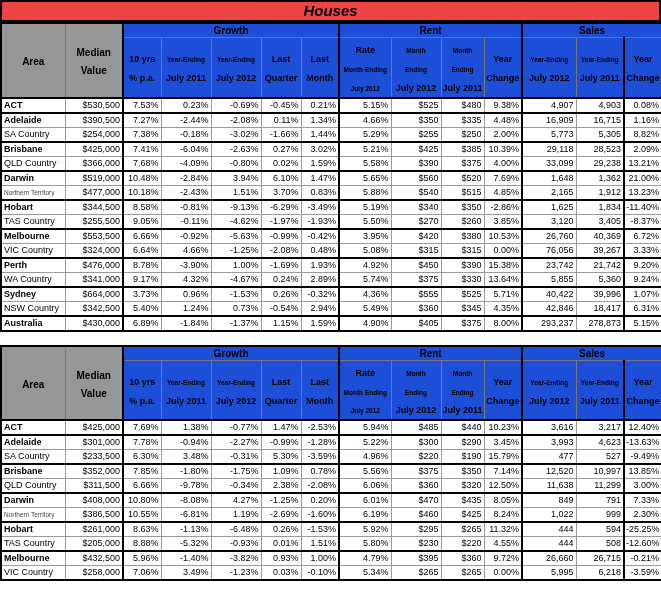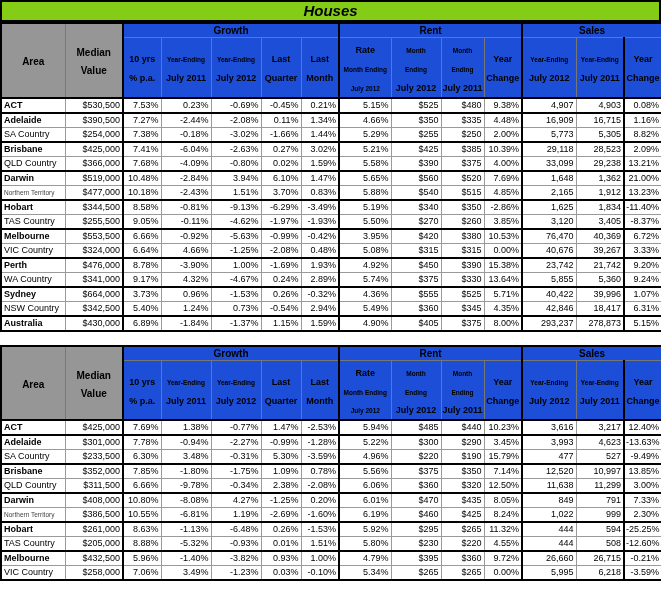--- a/index.html
+++ b/index.html
@@ -3,21 +3,21 @@
 <meta charset="utf-8">
 <style>
   html,body{margin:0;padding:0;background:#e8e8e8;}
   .page{
     width:661px;height:598px;margin:0 auto;background:#fff;
     display:flex;flex-direction:column;
     font-family:"Liberation Sans",sans-serif;color:#000;
     box-sizing:border-box;overflow:hidden;
   }
   .title-bar{
-    background:#84cc16;border:2px solid #000;height:18px;line-height:18px;
+    background:#ef4444;border:2px solid #000;height:18px;line-height:18px;
     text-align:center;font-style:italic;font-weight:bold;font-size:15px;
     flex:0 0 auto;
   }
   table.tbl{
     border-collapse:collapse;table-layout:fixed;width:661px;
     border:2px solid #000;flex:0 0 auto;
   }
   .tbl th,.tbl td{
     border:1px solid #9a9a9a;overflow:hidden;white-space:nowrap;
     box-sizing:border-box;
@@ -241,37 +241,37 @@
             <td class="num bl1">$553,500</td>
             <td class="num bl2">6.66%</td>
             <td class="num">-0.92%</td>
             <td class="num">-5.63%</td>
             <td class="num">-0.99%</td>
             <td class="num">-0.42%</td>
             <td class="num bl2">3.95%</td>
             <td class="num">$420</td>
             <td class="num">$380</td>
             <td class="num">10.53%</td>
-            <td class="num bl2">76,470</td>
+            <td class="num bl2">26,760</td>
             <td class="num">40,369</td>
             <td class="num bl2">6.72%</td>
           </tr>
           <tr>
             <td class="area">VIC Country</td>
             <td class="num bl1">$324,000</td>
             <td class="num bl2">6.64%</td>
             <td class="num">4.66%</td>
             <td class="num">-1.25%</td>
             <td class="num">-2.08%</td>
             <td class="num">0.48%</td>
             <td class="num bl2">5.08%</td>
             <td class="num">$315</td>
             <td class="num">$315</td>
             <td class="num">0.00%</td>
-            <td class="num bl2">40,676</td>
+            <td class="num bl2">76,056</td>
             <td class="num">39,267</td>
             <td class="num bl2">3.33%</td>
           </tr>
           <tr class="grp">
             <td class="area b">Perth</td>
             <td class="num bl1">$476,000</td>
             <td class="num bl2">8.78%</td>
             <td class="num">-3.90%</td>
             <td class="num">1.00%</td>
             <td class="num">-1.69%</td>

